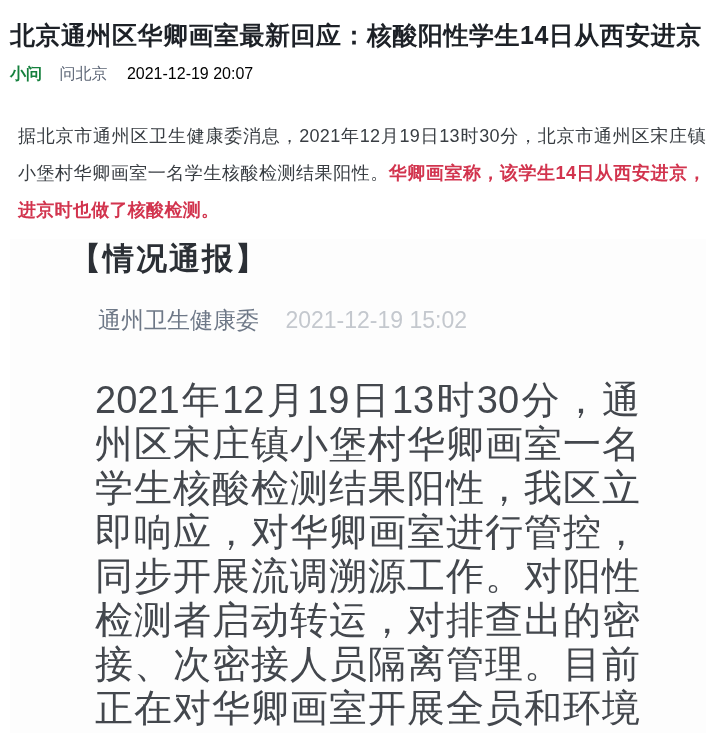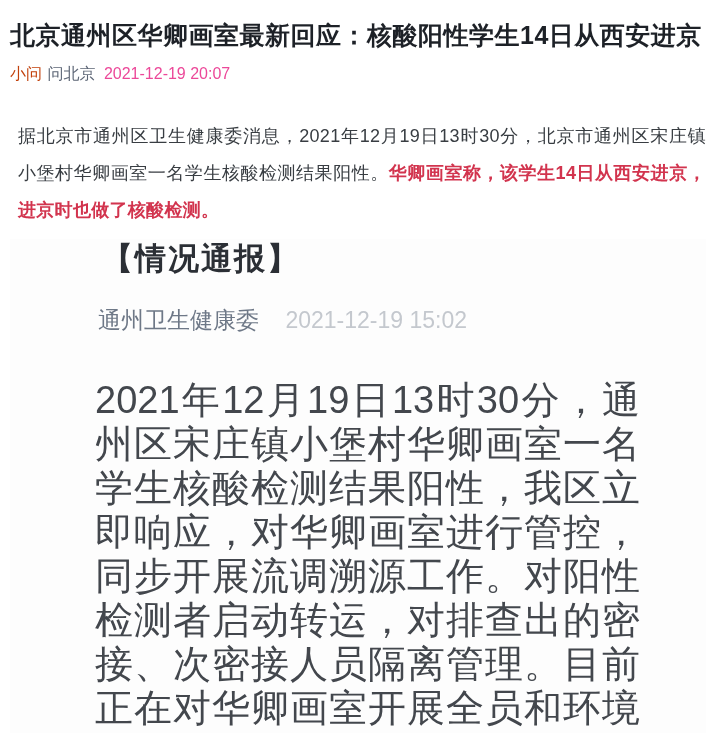--- a/index.html
+++ b/index.html
@@ -25,44 +25,44 @@
     font-weight: 700;
     color: #1d2127;
     letter-spacing: 0.5px;
   }
   .byline {
     margin-top: 12px;
     font-size: 16px;
     line-height: 20px;
     white-space: nowrap;
   }
-  .byline-author { color: #c2410c; }
-  .byline-source { color: #5d6676; margin-left: 1px; }
-  .byline-time   { color: #ec4899; margin-left: 4px; }
+  .byline-author { color: #15803d; font-weight: bold; }
+  .byline-source { color: #5d6676; margin-left: 13px; }
+  .byline-time   { color: #000000; margin-left: 15px; }
   .lead {
     margin: 34px 0 0 8px;
     font-size: 18px;
     line-height: 37px;
     color: #383d42;
     text-align: justify;
     letter-spacing: 0.3px;
   }
   .lead .highlight {
     color: #d2344e;
     font-weight: 700;
   }
   .notice {
     margin: 10px 0 0 0;
     padding: 0;
     background: #fdfdfd;
     filter: blur(0.45px);
     cursor: pointer;
   }
   .notice-heading {
-    margin: 0 0 0 92px;
+    margin: 0 0 0 60px;
     font-size: 31px;
     line-height: 40px;
     font-weight: 600;
     color: #2b2f35;
     letter-spacing: 2px;
   }
   .notice-meta {
     margin: 26px 0 12px 88px;
     font-size: 23px;
     line-height: 30px;

